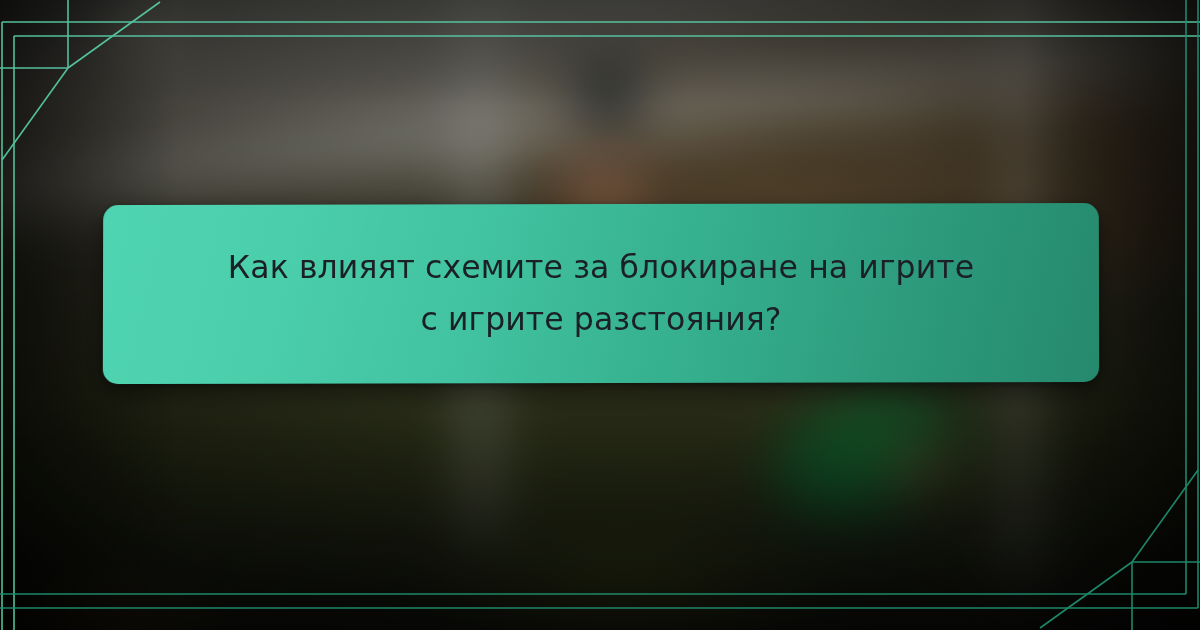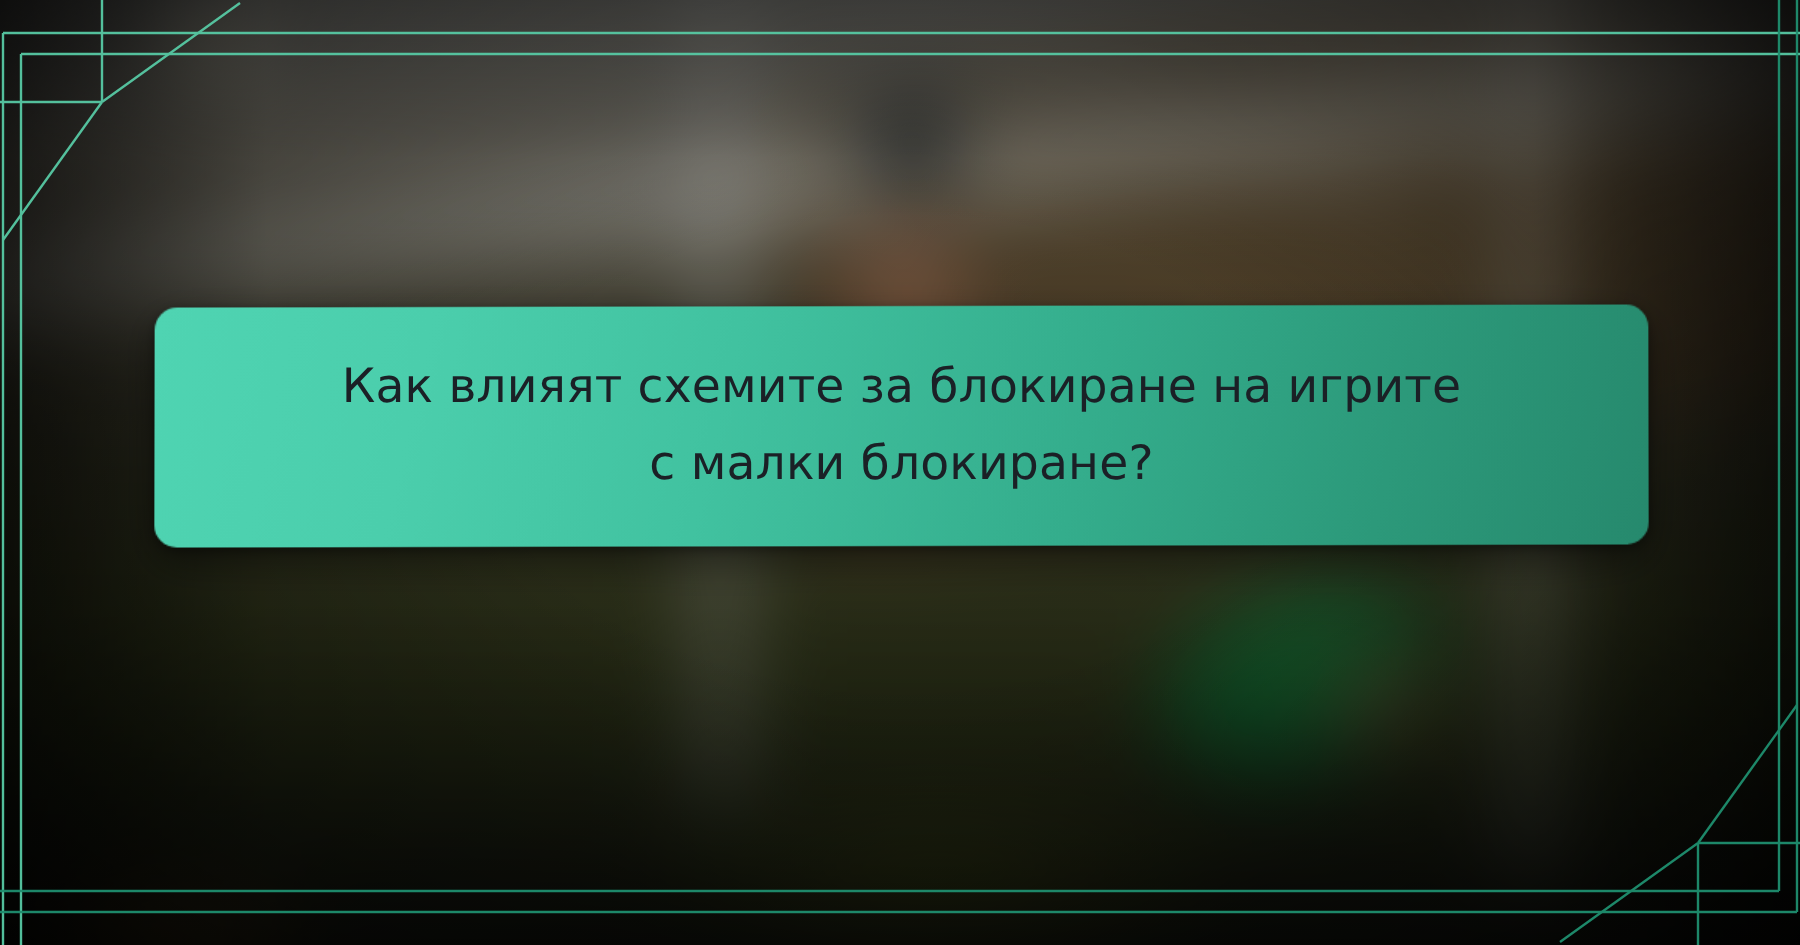--- a/index.html
+++ b/index.html
@@ -178,21 +178,21 @@
     pointer-events: none;
   }
   .deco svg { display: block; }
 
   
   .card-wrap {
     position: absolute;
     left: 103px;
     top: 204px;
     width: 996px;
-    height: 160px;
+    height: 179px;
   }
   .card {
     position: absolute;
     inset: 0;
     border-radius: 15px;
     background: linear-gradient(103deg,
       #4fd4b2 0%,
       #4bceac 18%,
       #41c2a0 38%,
       #34ad8c 62%,
@@ -270,17 +270,17 @@
         <path d="M1132 562 L1040 628"></path>
         <path d="M1132 562 L1198 470"></path>
       </g>
     </svg>
   </div>
 
   <div class="card-wrap">
     <div class="card"></div>
     <div class="card-text">
       <div class="card-line">Как влияят схемите за блокиране на игрите</div>
-      <div class="card-line">с малки блокиране?</div>
+      <div class="card-line">с игрите разстояния?</div>
     </div>
   </div>
 
 </div>
 
 </body></html>

